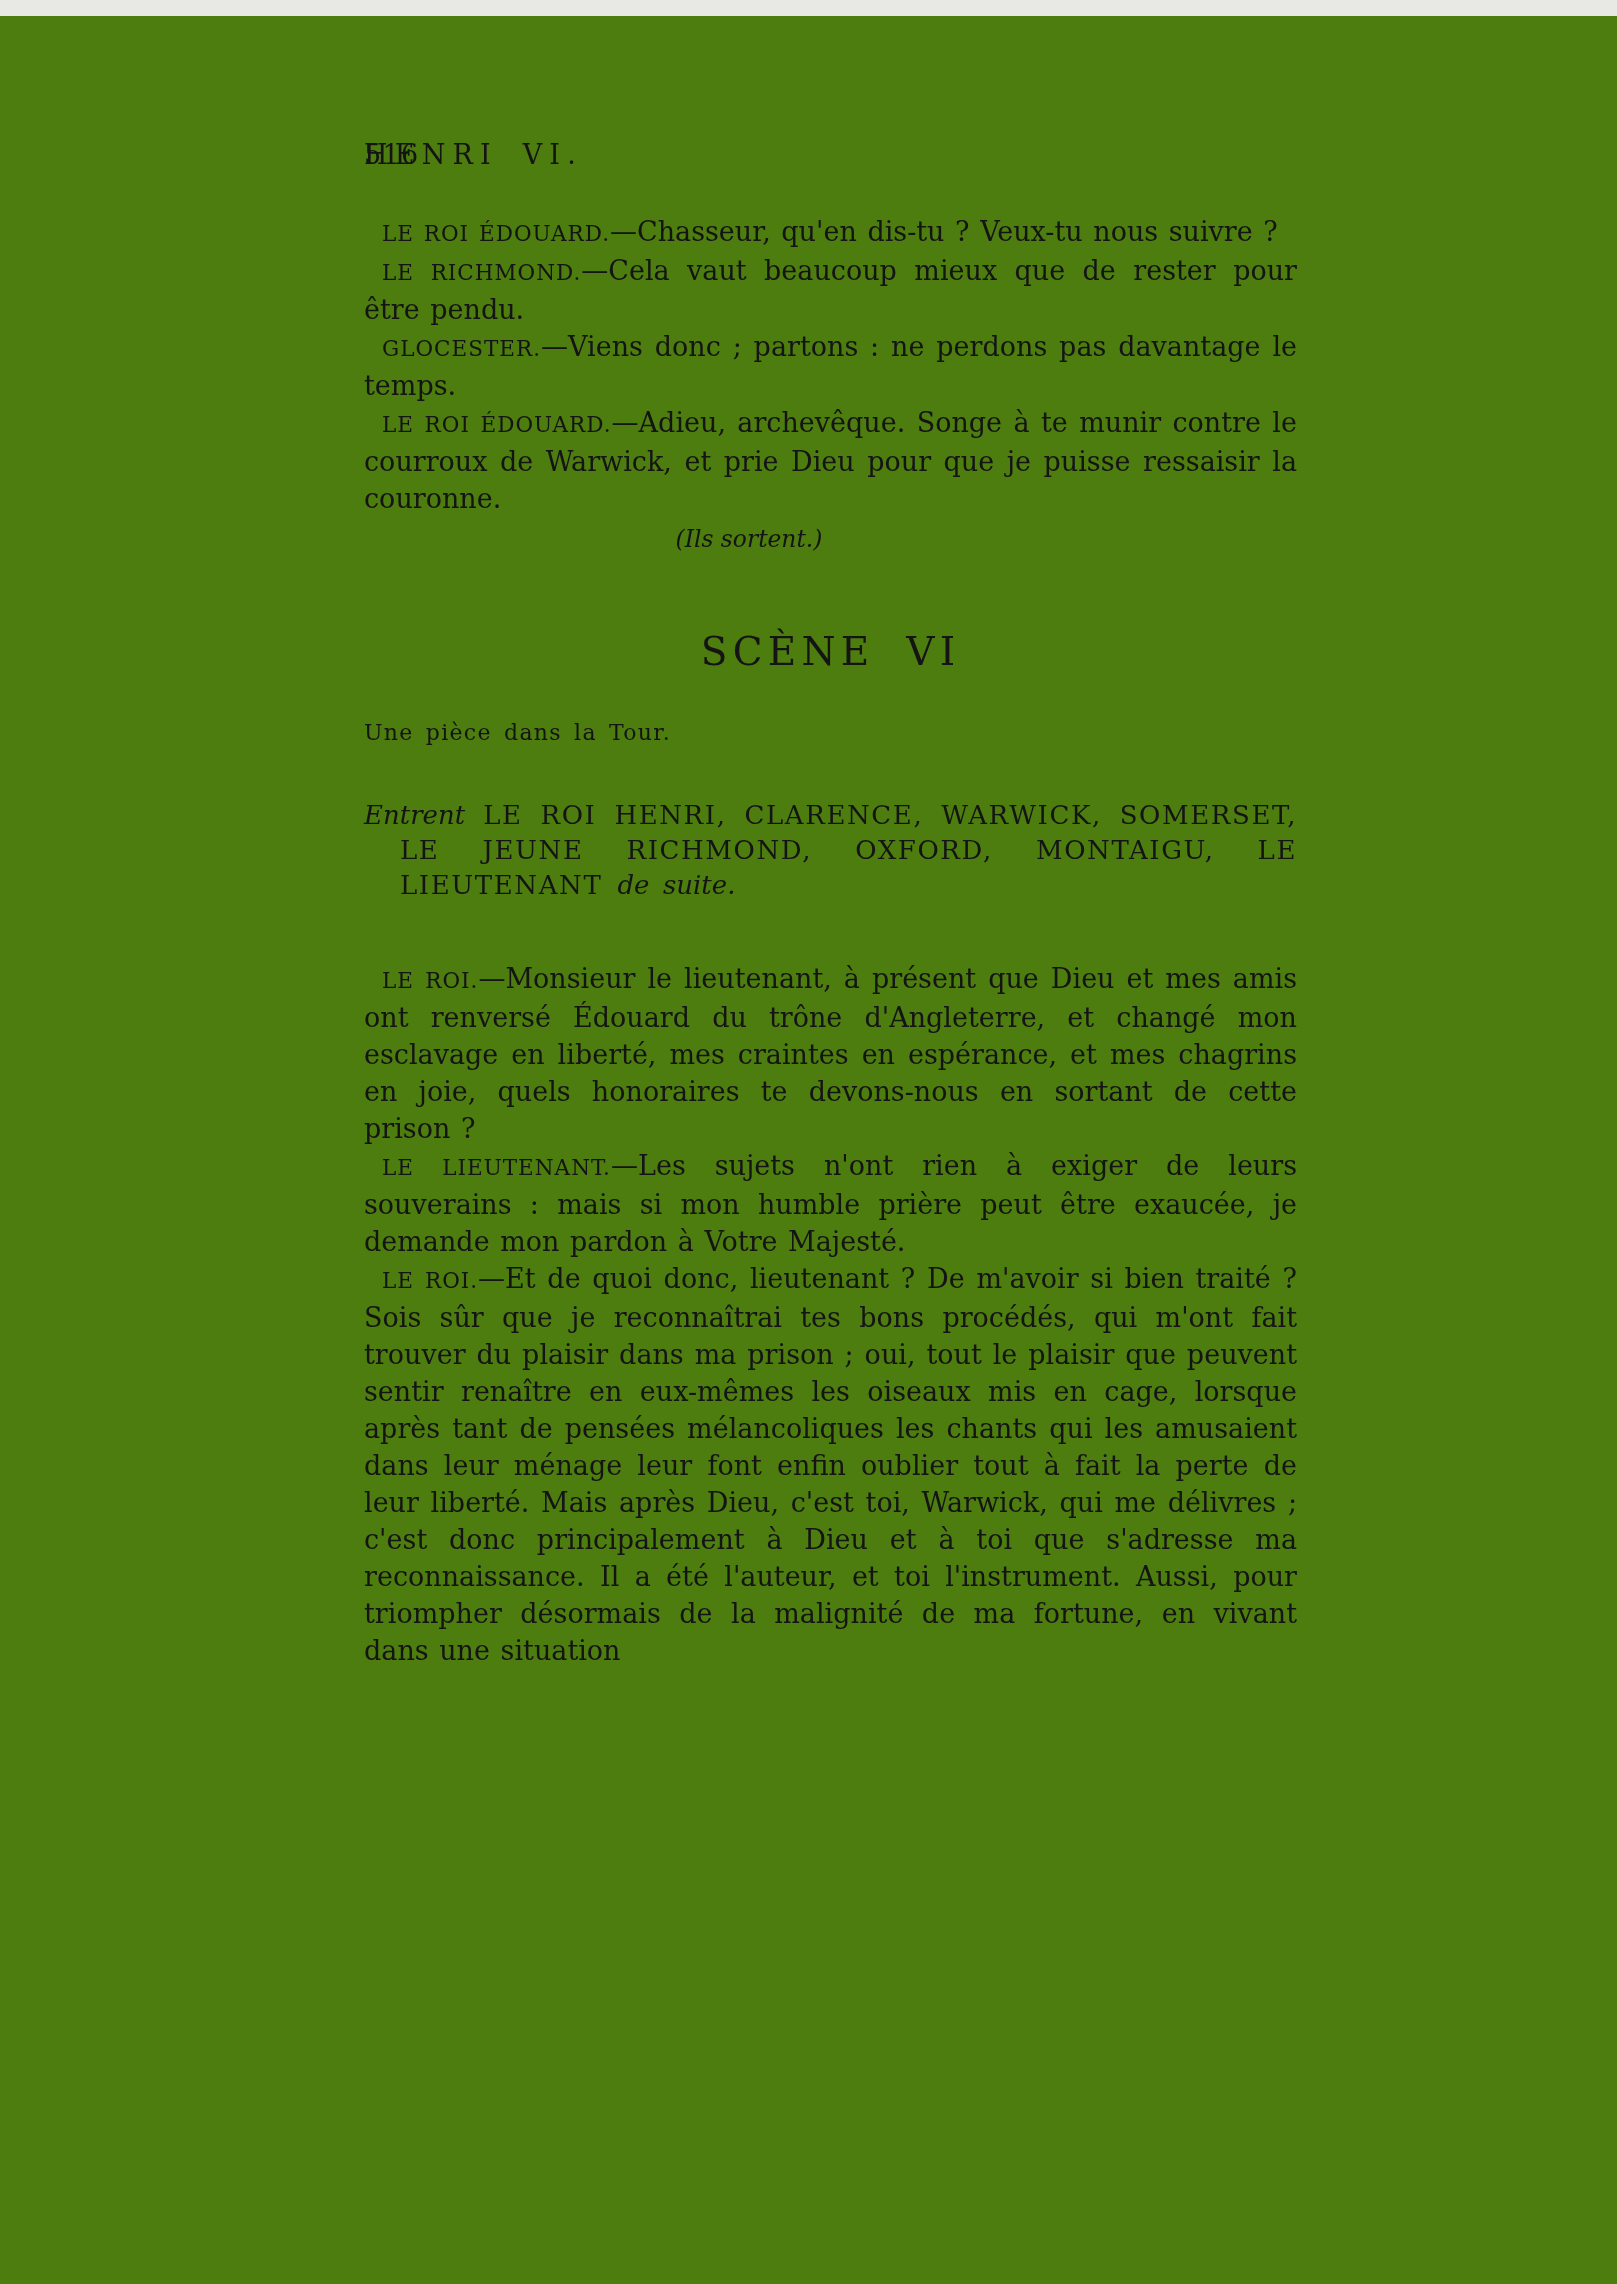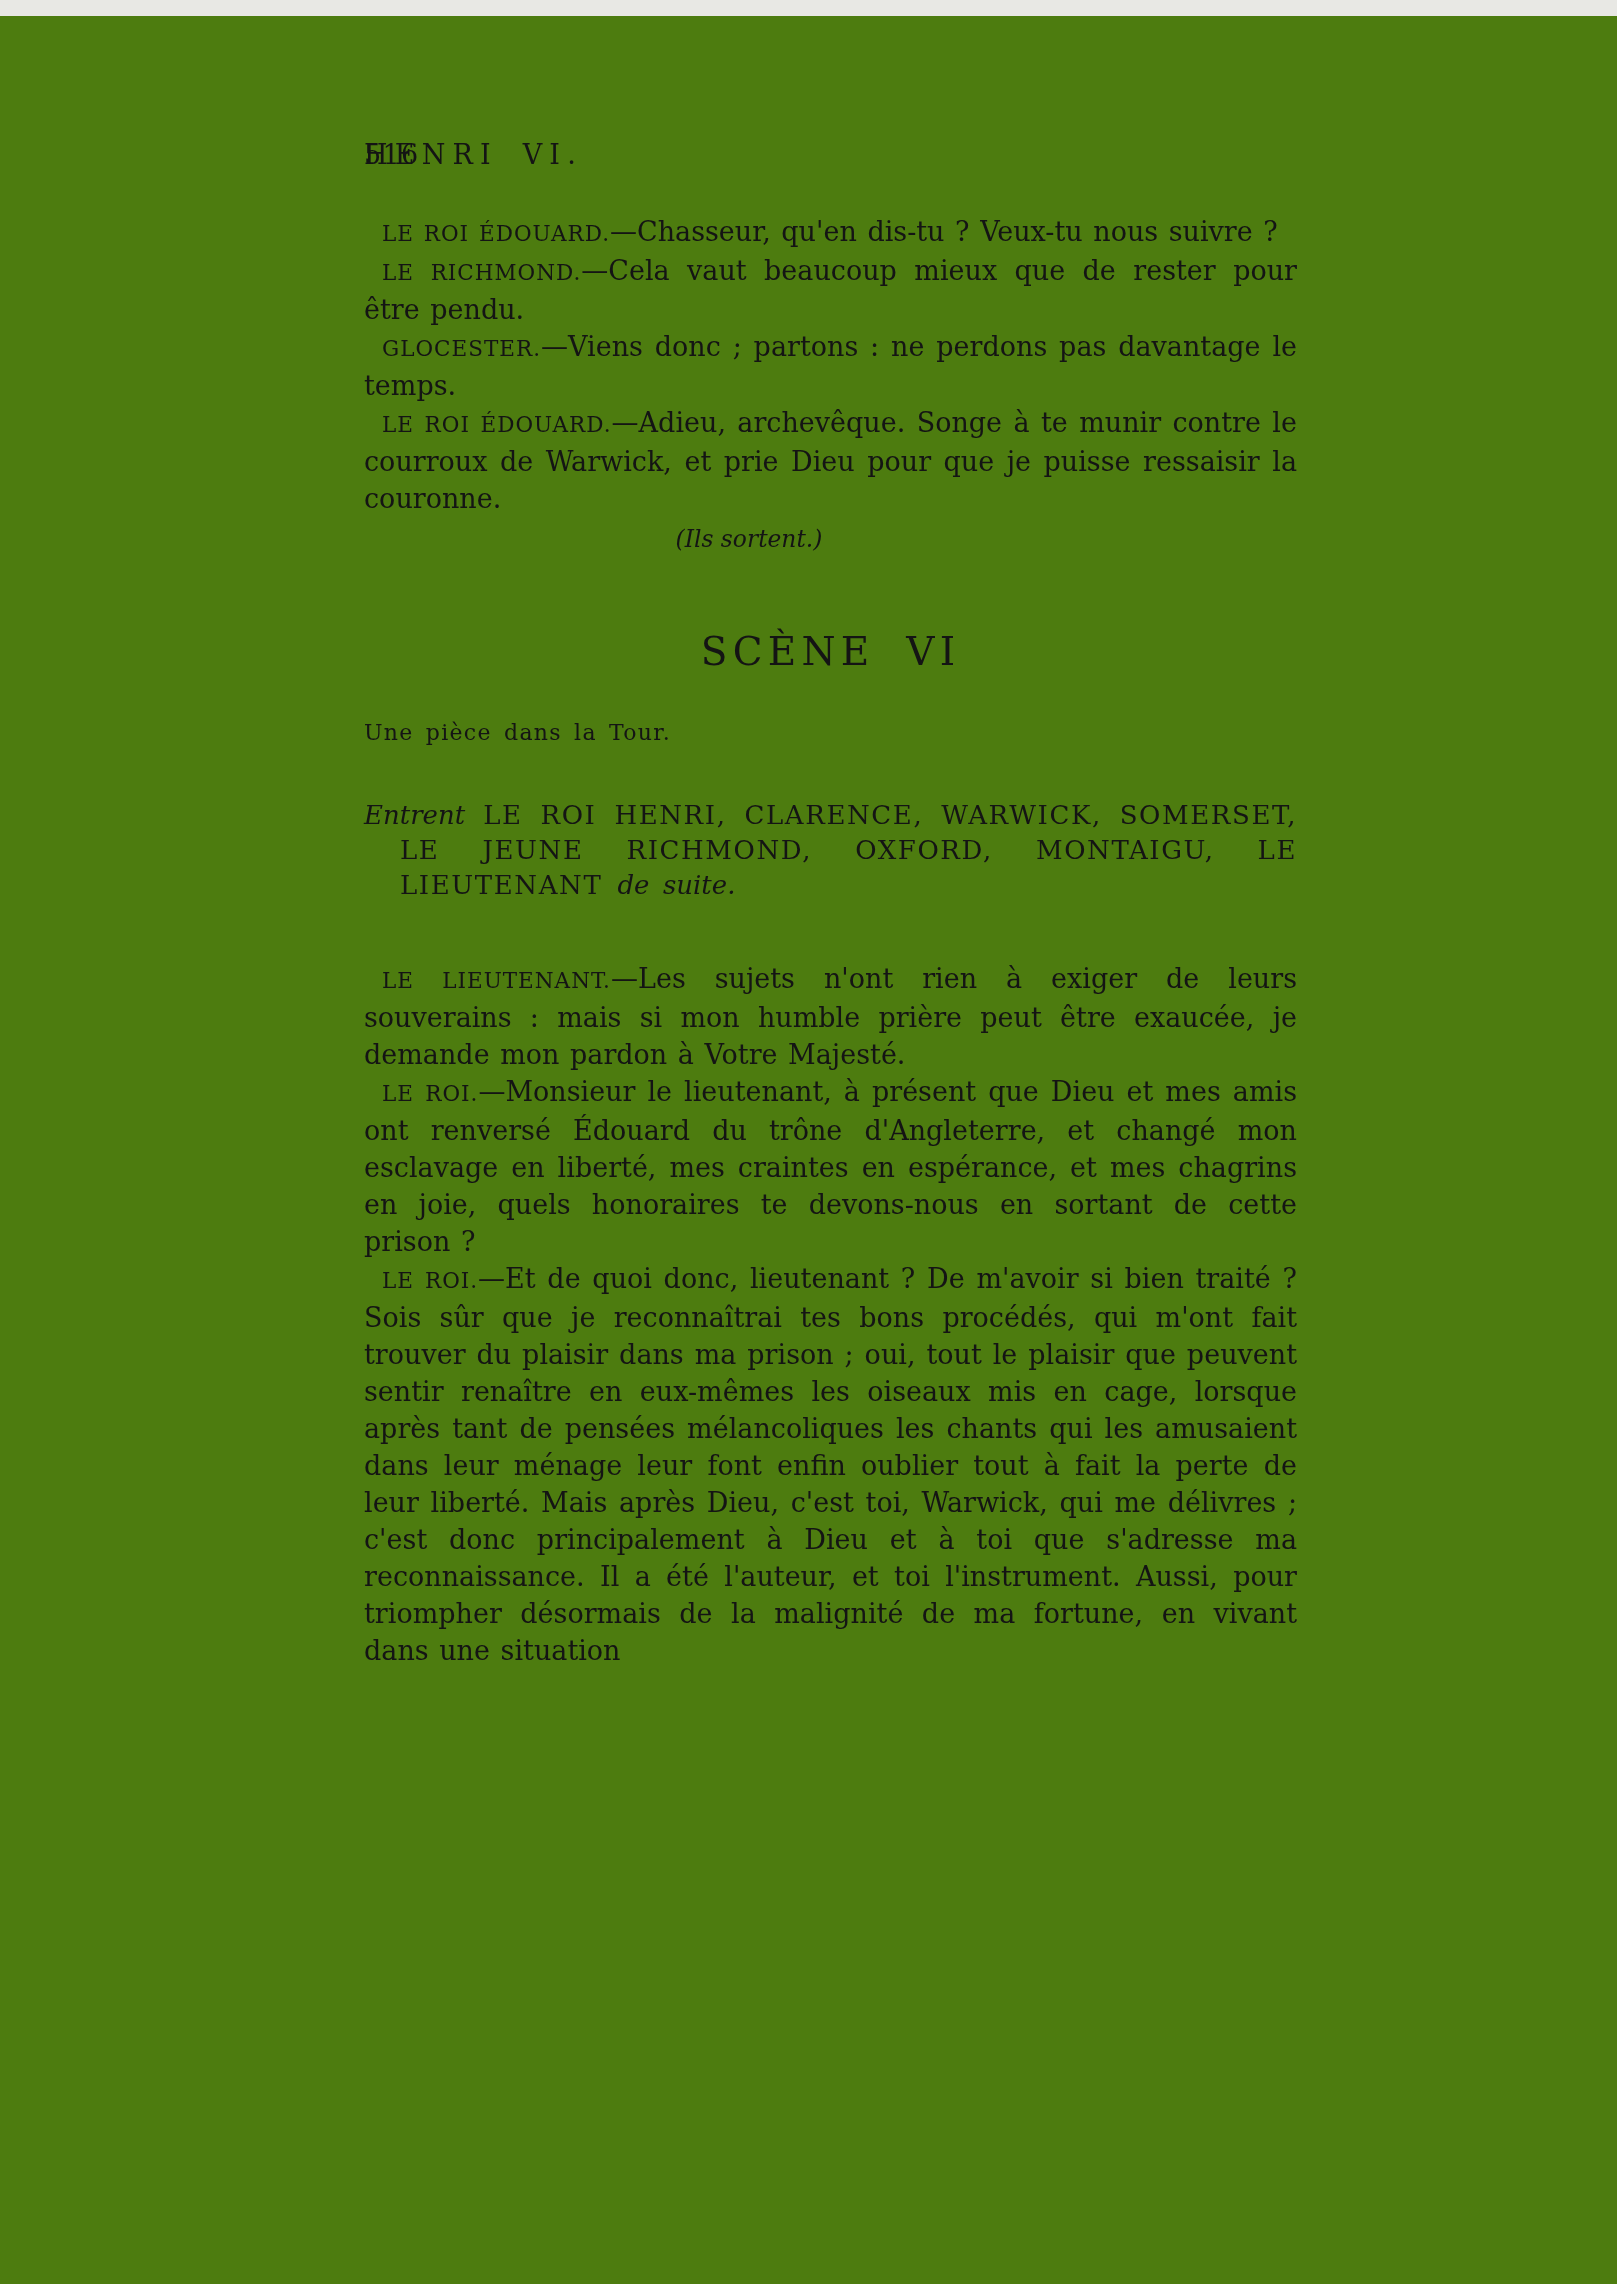--- a/index.html
+++ b/index.html
@@ -120,22 +120,22 @@
 
     <p class="stage-exit">(Ils sortent.)</p>
 
     <h2 class="scene-heading">SCÈNE VI</h2>
 
     <p class="scene-location">Une pièce dans la Tour.</p>
 
     <p class="entrance"><span class="dir-italic">Entrent</span><span class="names"> LE ROI HENRI, CLARENCE, WARWICK, SOMERSET, LE JEUNE RICHMOND, OXFORD, MONTAIGU, LE LIEUTENANT </span><span class="dir-italic">de suite.</span></p>
 
     <div class="body-block">
+      <p class="para"><span class="speaker">LE ROI.</span><span>—Monsieur le lieutenant, à présent que Dieu et mes amis ont renversé Édouard du trône d'Angleterre, et changé mon esclavage en liberté, mes craintes en espérance, et mes chagrins en joie, quels honoraires te devons-nous en sortant de cette prison ?</span></p>
+
       <p class="para"><span class="speaker">LE LIEUTENANT.</span><span>—Les sujets n'ont rien à exiger de leurs souverains : mais si mon humble prière peut être exaucée, je demande mon pardon à Votre Majesté.</span></p>
-
-      <p class="para"><span class="speaker">LE ROI.</span><span>—Monsieur le lieutenant, à présent que Dieu et mes amis ont renversé Édouard du trône d'Angleterre, et changé mon esclavage en liberté, mes craintes en espérance, et mes chagrins en joie, quels honoraires te devons-nous en sortant de cette prison ?</span></p>
 
       <p class="para"><span class="speaker">LE ROI.</span><span>—Et de quoi donc, lieutenant ? De m'avoir si bien traité ? Sois sûr que je reconnaîtrai tes bons procédés, qui m'ont fait trouver du plaisir dans ma prison ; oui, tout le plaisir que peuvent sentir renaître en eux-mêmes les oiseaux mis en cage, lorsque après tant de pensées mélancoliques les chants qui les amusaient dans leur ménage leur font enfin oublier tout à fait la perte de leur liberté. Mais après Dieu, c'est toi, Warwick, qui me délivres ; c'est donc principalement à Dieu et à toi que s'adresse ma reconnaissance. Il a été l'auteur, et toi l'instrument. Aussi, pour triompher désormais de la malignité de ma fortune, en vivant dans une situation</span></p>
     </div>
 
   </div>
 </div>
 
 
 </body></html>

